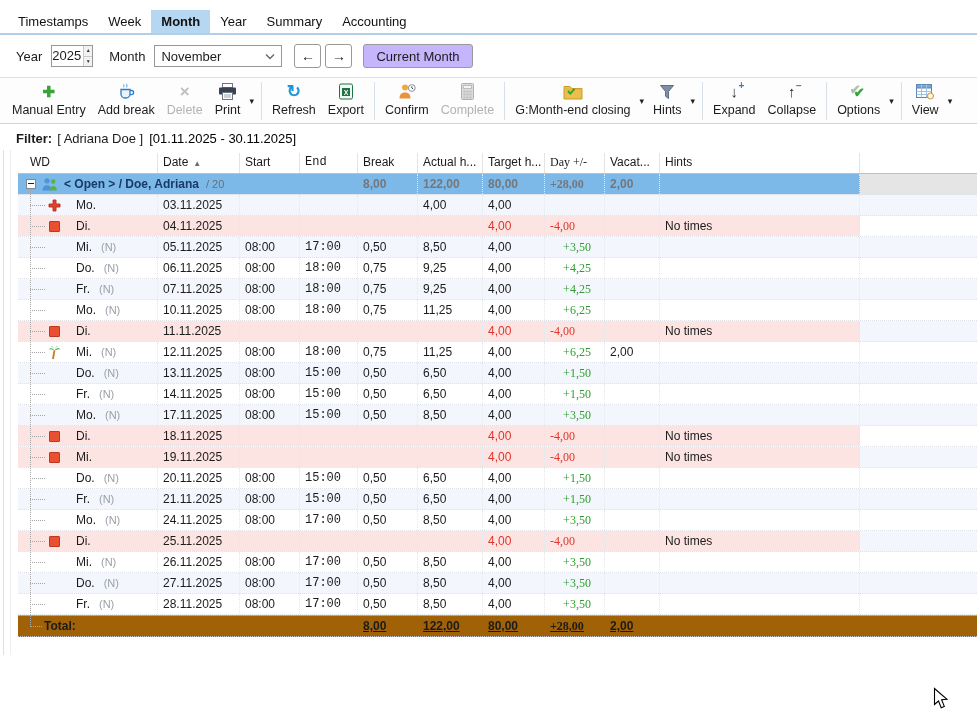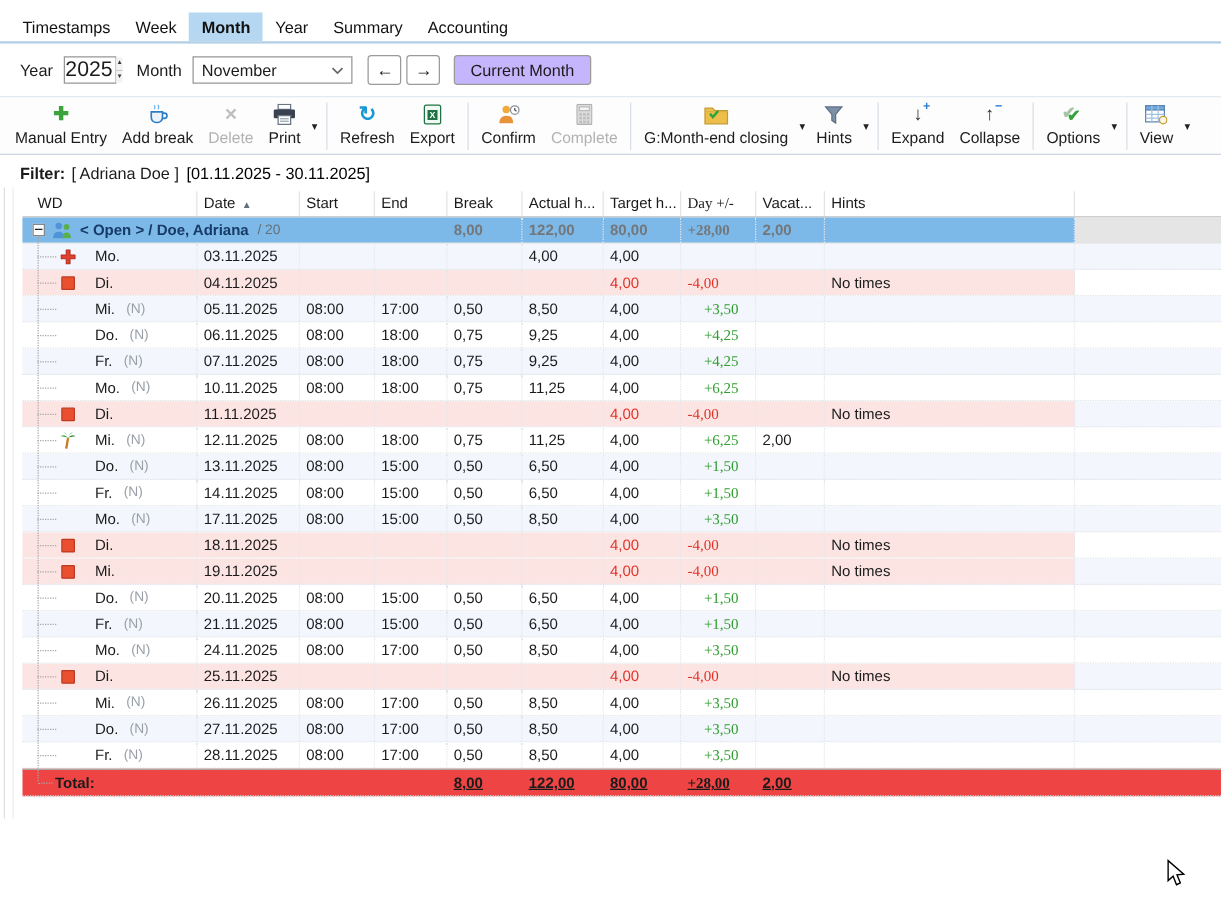--- a/index.html
+++ b/index.html
@@ -10,21 +10,21 @@
   #tabbar{height:35px;display:flex;align-items:flex-end;padding-left:8px;box-sizing:border-box;
           border-bottom:2px solid #b3cfe8;}
   .tab{padding:4px 10px;font-size:13px;color:#111;white-space:nowrap;}
   .tab.active{background:#b5d7f1;font-weight:bold;}
 
   
   #periodbar{height:42px;display:flex;align-items:center;padding-left:16px;
              border-bottom:1px solid #dae3ed;background:#fff;}
   .plabel{font-size:13px;margin-right:9px;}
   .spinner{width:42px;height:22px;border:1px solid #979797;display:flex;margin-right:16px;background:#fff;box-sizing:border-box;}
-  .spinval{flex:1;font-size:17px;line-height:20px;padding-right:2px;}
+  .spinval{flex:1;font-size:13px;line-height:20px;padding-right:2px;}
   .spinbtns{width:13px;display:flex;flex-direction:column;border-left:1px solid #c9c9c9;}
   .spinbtns i{flex:1;font-style:normal;font-size:5px;line-height:9px;text-align:center;color:#333;background:#f2f2f2;}
   .spinbtns i.up{border-bottom:1px solid #c9c9c9;}
   .mselect{width:128px;height:22px;border:1px solid #979797;display:flex;align-items:center;justify-content:space-between;
            padding:0 6px;font-size:13px;margin-right:12px;background:#fff;box-sizing:border-box;}
   .navbtn{width:27px;height:24px;border:1px solid #9a9a9a;border-radius:3px;display:flex;align-items:center;
           justify-content:center;font-size:14px;font-weight:bold;margin-right:4px;background:#fff;box-sizing:border-box;}
   .cmbtn{height:24px;border:1px solid #9a9a9a;border-radius:3px;display:flex;align-items:center;padding:0 12px;
          font-size:13px;margin-left:7px;background:#c4b5fd;box-sizing:border-box;white-space:nowrap;}
 
@@ -52,21 +52,21 @@
 
   
   #tablewrap{position:relative;}
   #thead{display:flex;margin-left:18px;width:959px;height:21px;box-sizing:border-box;border-bottom:1px solid #bfbfbf;}
   .hcell{font-size:12px;color:#1a1a1a;line-height:19px;padding-left:5px;box-sizing:border-box;
          border-right:1px solid #e4e4e4;white-space:nowrap;overflow:hidden;}
   .hcell.c-wd{padding-left:12px;}
   .htail{flex:1;}
   .sort{font-size:8px;color:#62707e;margin-left:5px;}
 
-  .c-wd{width:140px;}.c-date{width:82px;}.c-start{width:60px;}.c-end{width:58px;}.c-break{width:60px;}
+  .c-wd{width:140px;}.c-date{width:82px;}.c-start{width:60px;}.c-end{width:58px;font-family:Liberation Mono, monospace;}.c-break{width:60px;}
   .c-actual{width:65px;}.c-target{width:62px;}.c-day{width:60px;font-family:Liberation Serif, serif;}.c-vac{width:55px;}.c-hints{width:200px;}
 
   .trow{display:flex;margin-left:18px;width:959px;height:21px;box-sizing:border-box;
         border-bottom:1px dotted #dfe3e8;background:#fff;}
   .trow.stripe{background:#f3f6fc;}
   .cells{display:flex;width:842px;flex:none;}
   .cells.pink{background:#fce4e2;}
   .tail{flex:1;}
   .cell{height:20px;line-height:20px;font-size:12px;color:#1b1b1b;padding-left:5px;box-sizing:border-box;
         border-right:1px dotted #e4e8ed;white-space:nowrap;overflow:hidden;}
@@ -83,21 +83,21 @@
   .gcells{background:#7db9e8;}
   .gzone{width:340px;position:relative;height:20px;flex:none;}
   .expander{position:absolute;left:8px;top:5px;width:10px;height:10px;border:1px solid #808890;background:#fdfdfd;box-sizing:border-box;}
   .expander::after{content:"";position:absolute;left:1px;top:3px;width:6px;height:1px;background:#222;}
   .gusers{position:absolute;left:23px;top:3px;}
   .ginner{position:absolute;left:46px;top:0;height:20px;display:flex;align-items:center;}
   .glabel{font-size:12px;font-weight:bold;color:#173a66;}
   .gcount{font-size:11px;color:#667078;margin-left:7px;}
   .gval{font-weight:bold;color:#73777c;}
 
-  .trow.total{background:#ef4444;border-top:1px solid #a8a8a8;border-bottom:1px dotted #c6c6c6;height:22px;justify-content:flex-end;}
+  .trow.total{background:#a16207;border-top:1px solid #a8a8a8;border-bottom:1px dotted #c6c6c6;height:22px;justify-content:flex-end;}
   .tzone{width:340px;position:relative;flex:none;}
   .tstub{position:absolute;left:12px;top:10px;width:12px;border-top:1px dotted #a6a6a6;}
   .tlab{position:absolute;left:26px;top:0;line-height:20px;font-weight:bold;font-size:12px;}
   .tval{font-weight:bold;text-decoration:underline;}
   .trow.total .cell{border-right:none;}
 
   #treeline{position:absolute;left:30px;top:36px;height:436px;width:0;border-left:1px dotted #a6a6a6;}
   .guide{position:absolute;width:0;top:150px;height:505px;}
   #guide1{left:3px;border-left:1px solid #e0e0e0;}
   #guide2{left:10px;border-left:1px solid #eeeeee;}

